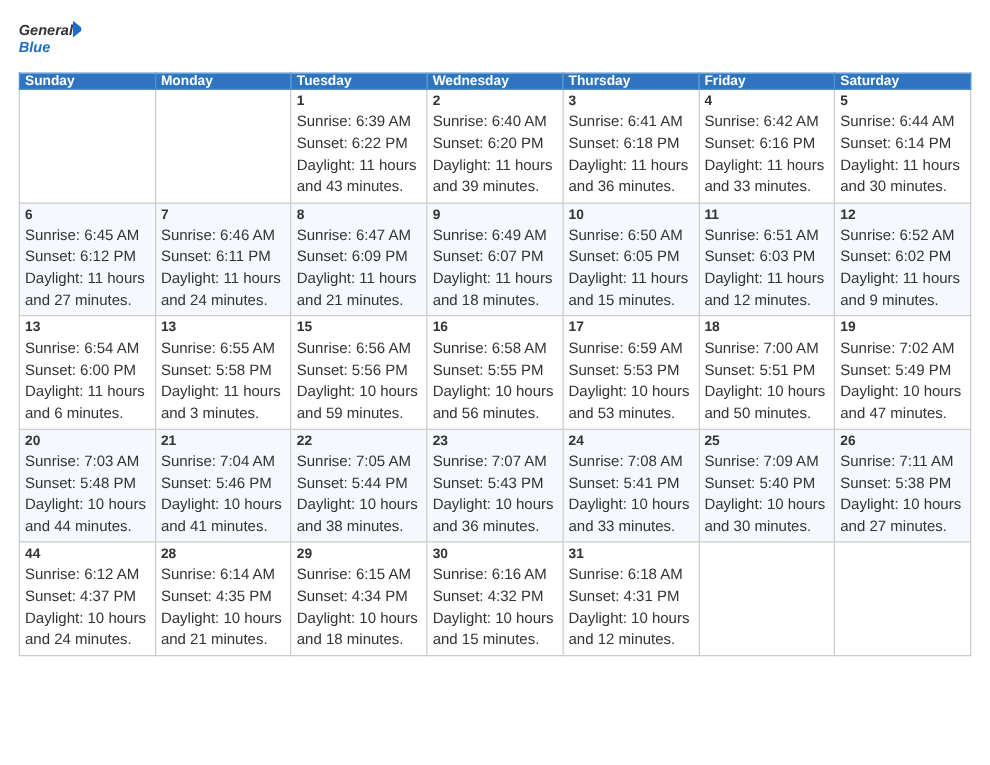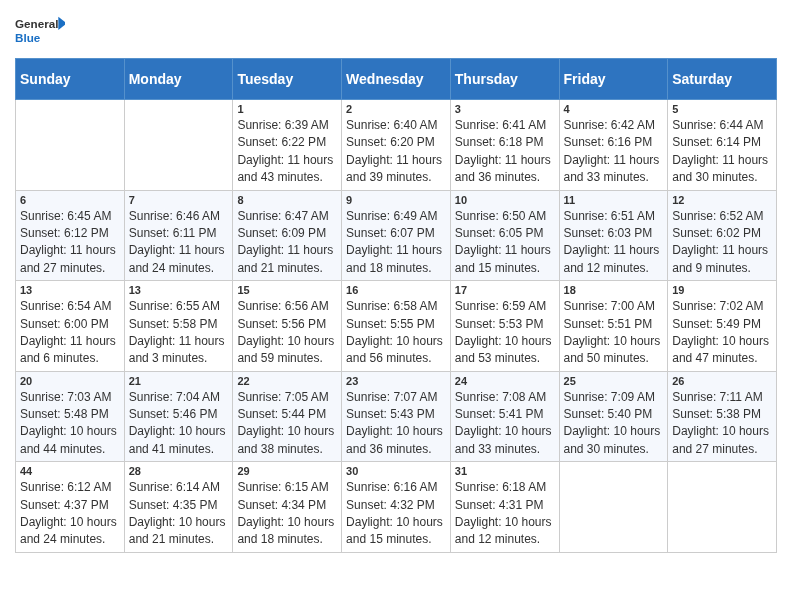--- a/index.html
+++ b/index.html
@@ -14,20 +14,21 @@
       width: 792px;
       height: 612px;
       background: #fff;
       padding: 10px 15px 10px 15px;
     }
     .header {
       display: flex;
       justify-content: space-between;
       align-items: center;
       margin-bottom: 8px;
+      font-style: italic;
     }
     .logo {
       display: flex;
       align-items: center;
       gap: 4px;
     }
     .title-area {
       text-align: right;
     }
     .month-title {
@@ -41,23 +42,23 @@
       color: #555;
     }
     table {
       width: 100%;
       border-collapse: collapse;
       table-layout: fixed;
     }
     thead tr th {
       background: #2e74c0;
       color: #fff;
-      font-size: 14px;
+      font-size: 11px;
       font-weight: bold;
-      padding: 12px 4px;
+      padding: 0 4px;
       text-align: left;
       border: 1px solid #5591cc;
     }
     tbody tr td {
       border: 1px solid #ccc;
       vertical-align: top;
       padding: 3px 4px;
       font-size: 9.5px;
       color: #333;
       height: 74px;

